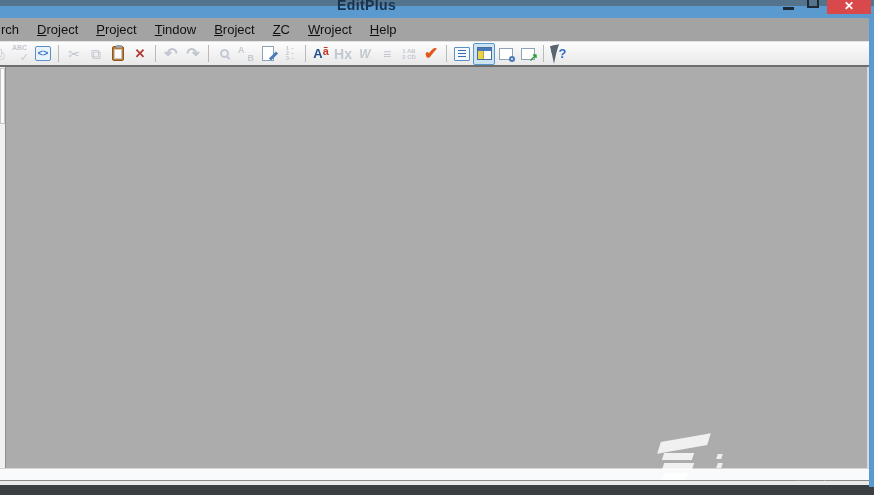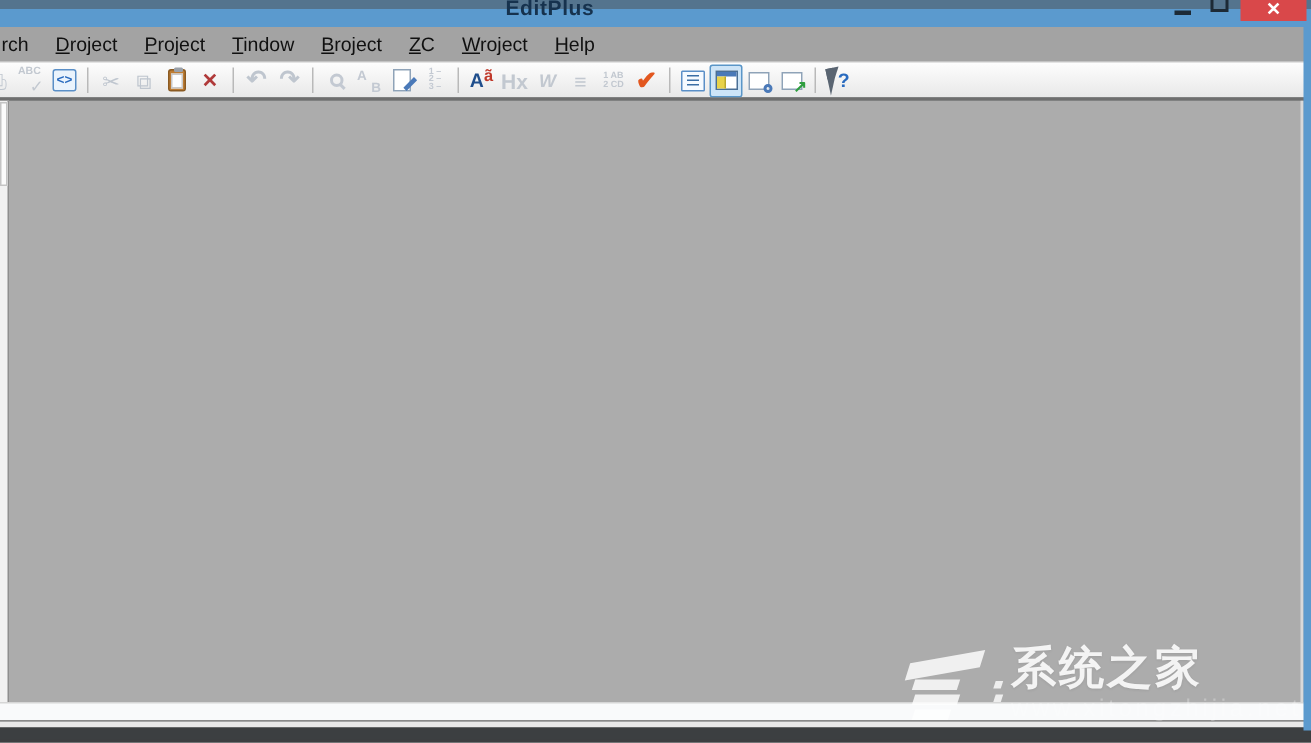--- a/index.html
+++ b/index.html
@@ -94,21 +94,21 @@
   .wm-logo { position:relative; width:56px; height:48px; opacity:.82; }
   .wm-roof { position:absolute; left:2px; top:4px; width:50px; height:11px; background:#fff;
     transform:skewY(-10deg) skewX(-18deg); }
   .wm-bar { position:absolute; left:6px; width:30px; height:7px; background:#fff; transform:skewX(-18deg); }
   .wm-b1 { top:19px; } .wm-b2 { top:29px; } .wm-b3 { top:39px; width:24px; }
   .wm-colon { display:flex; flex-direction:column; gap:4px; margin:0 2px 14px 0; opacity:.8; }
   .wm-colon i { width:5px; height:5px; background:#fff; transform:skewX(-18deg); }
   .wm-textcol { display:flex; flex-direction:column; align-items:flex-start; }
   .wm-title { font-size:30px; font-weight:bold; color:rgba(255,255,255,.88); letter-spacing:2px;
     line-height:30px; text-shadow:0 1px 2px rgba(0,0,0,.08); }
-  .wm-sub { font-size:16px; color:rgba(255,255,255,.28); letter-spacing:2.5px; margin-top:3px; }
+  .wm-sub { font-size:10px; color:rgba(255,255,255,.28); letter-spacing:2.5px; margin-top:3px; }
 
   
   .statusbar { height:12px; background:#f9fafb; border-top:1px solid #d6d6d6; }
   .strip-line { height:1px; background:#8a8a8a; }
   .strip-light { height:4px; background:#e9e9e9; }
   .bottom-dark { height:8px; background:#3c3f41; }
 </style>
 </head>
 <body>
 
@@ -258,18 +258,17 @@
       <span class="wm-roof"></span>
       <span class="wm-bar wm-b1"></span>
       <span class="wm-bar wm-b2"></span>
       <span class="wm-bar wm-b3"></span>
     </div>
     <div class="wm-colon">
         <i></i>
         <i></i>
       </div>
     <div class="wm-textcol">
-      <span class="wm-title">系统之家</span>
       <span class="wm-sub">www.xitongzhijia.net</span>
     </div>
   </div>
 
 </div>
 
 </body></html>

